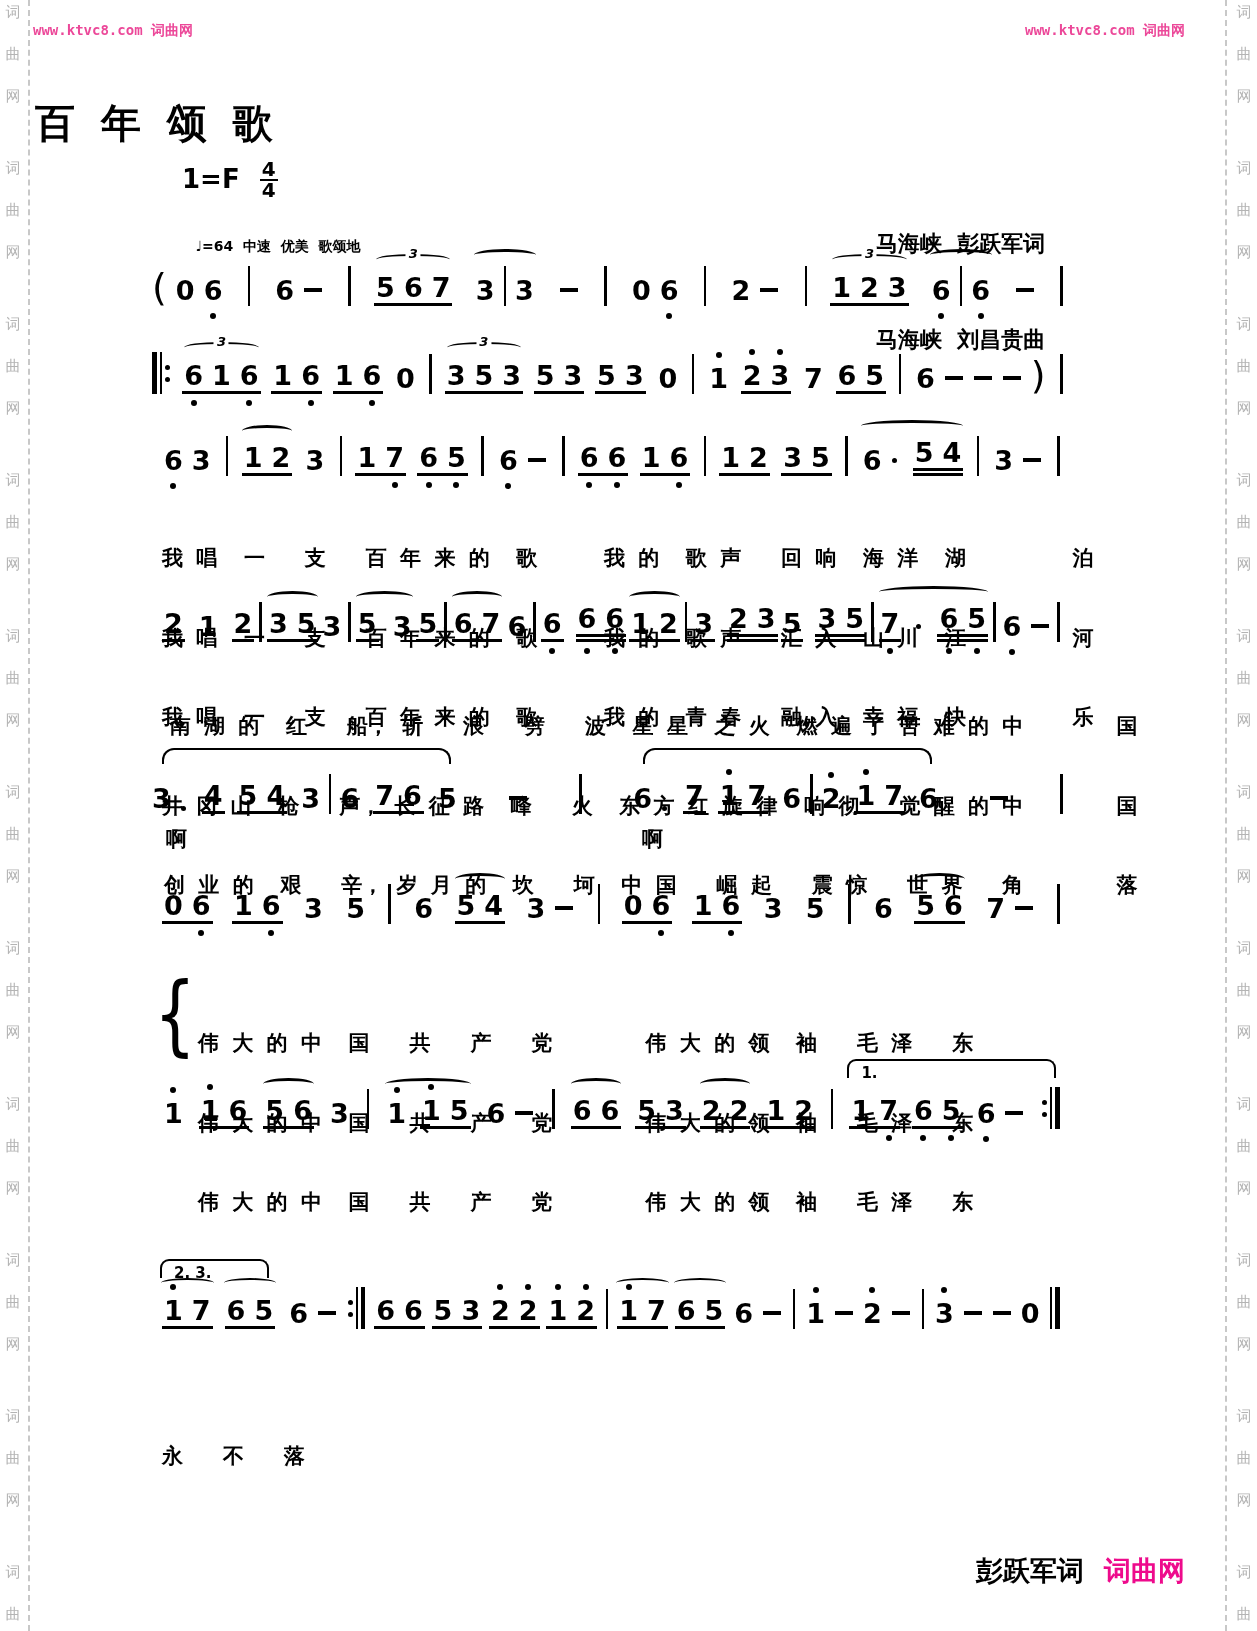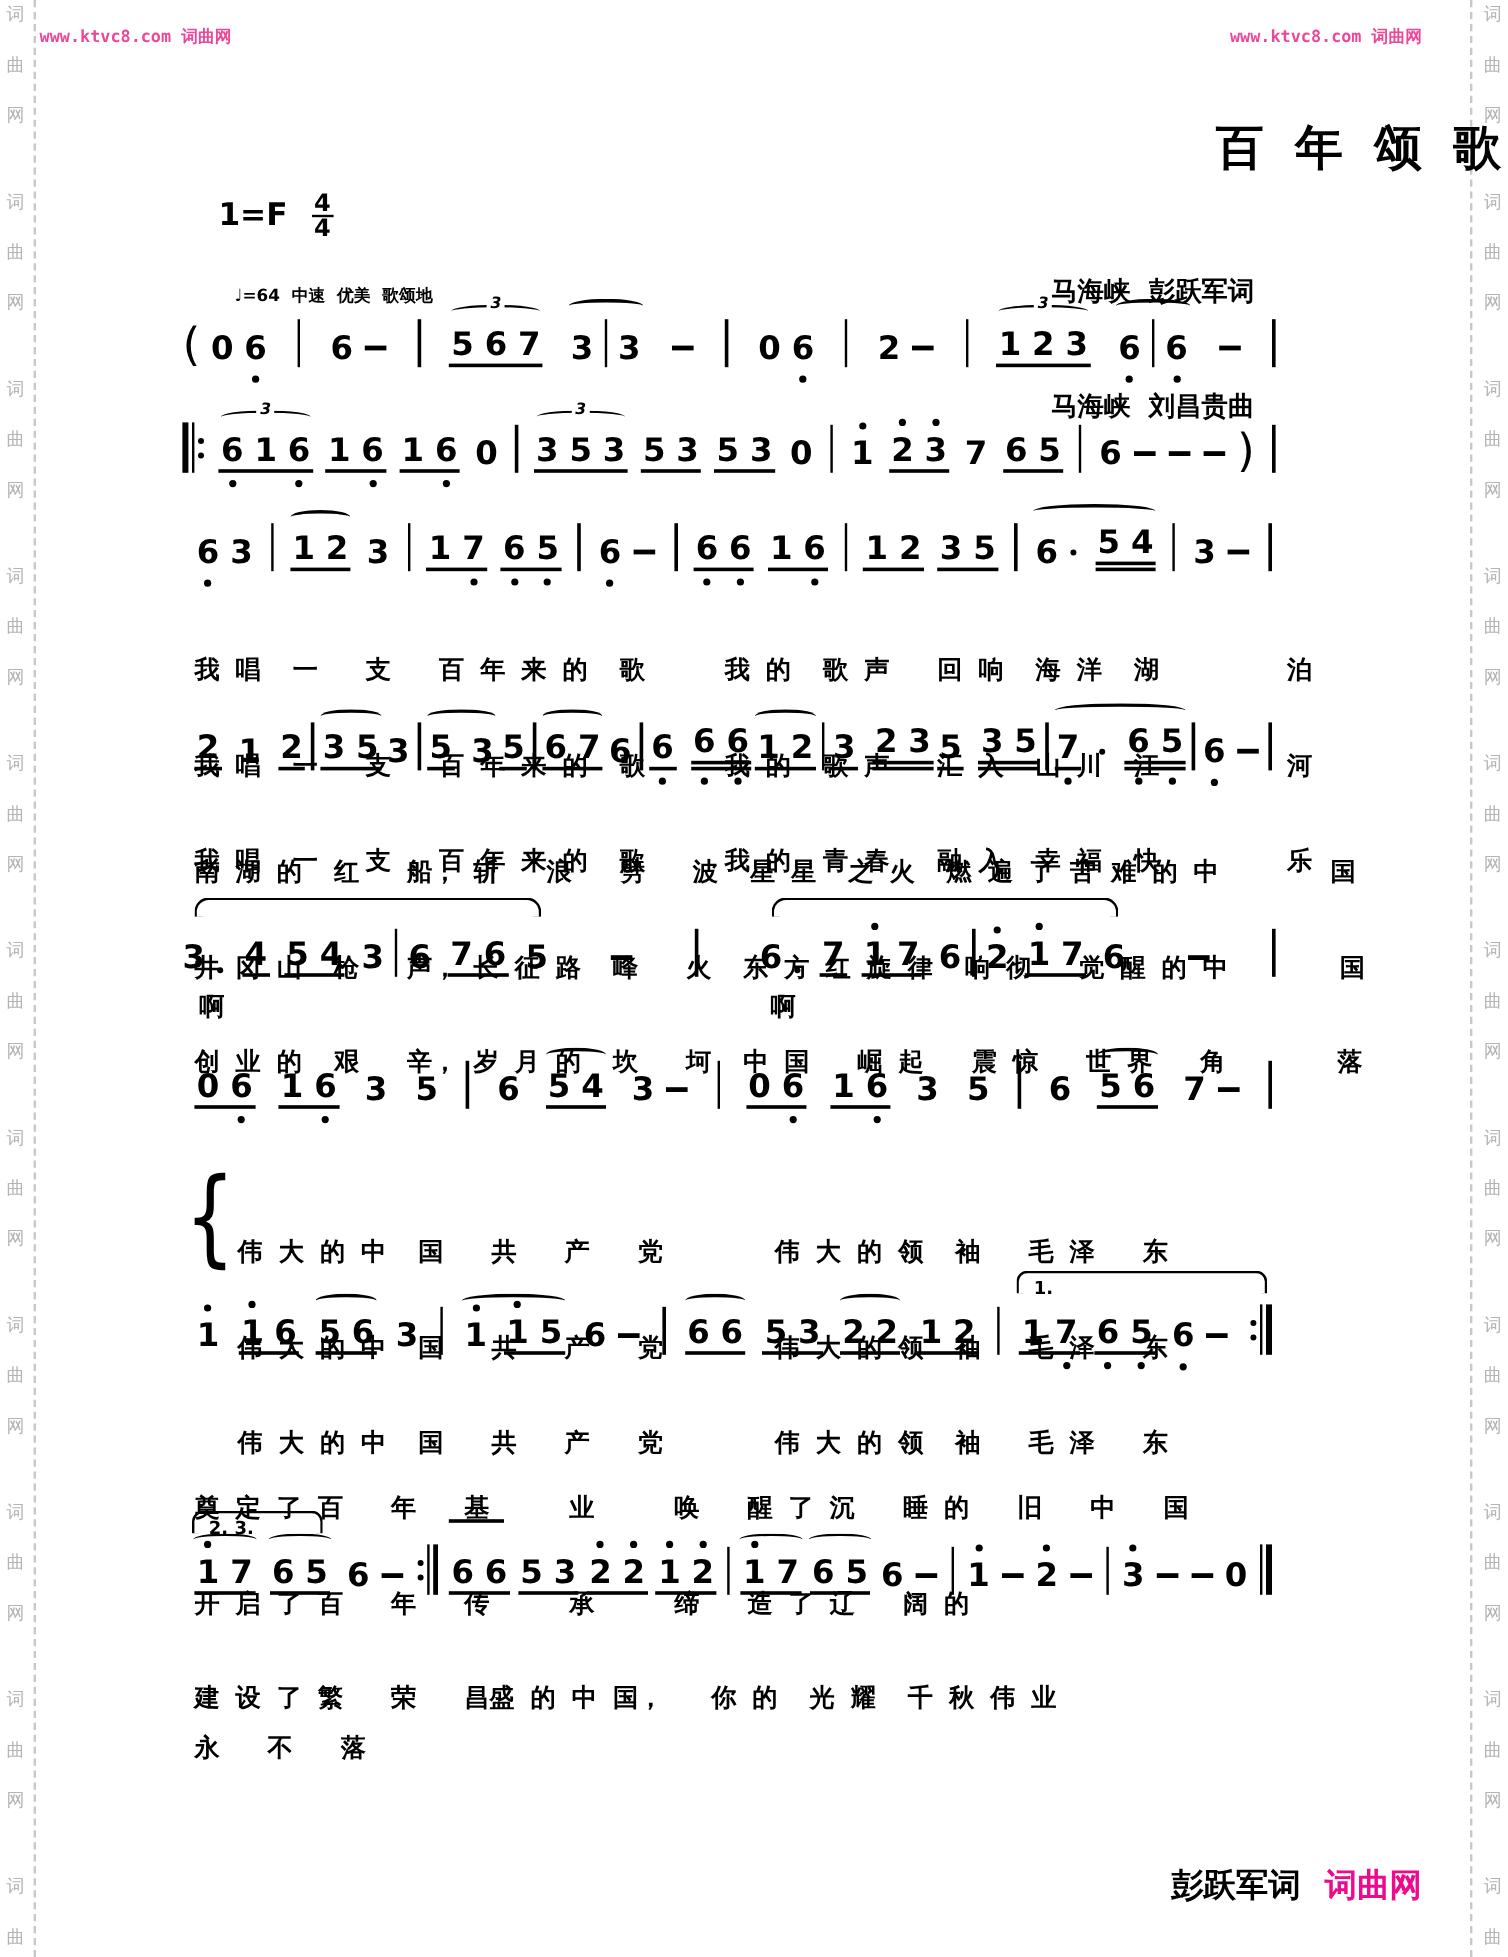--- a/index.html
+++ b/index.html
@@ -10,21 +10,21 @@
           display:flex;flex-direction:column;align-items:center;overflow:hidden;}
   .wm-col div{margin-bottom:26px;line-height:16px;}
   .wm-col div:nth-child(3n){margin-bottom:56px;}
   .wm-col.left{left:2px}.wm-col.right{right:2px}
   .wm-dash{position:absolute;top:0;bottom:0;width:0;border-left:2px dashed #c8c8c8;}
   .wm-dash.left{left:28px}.wm-dash.right{right:30px}
   .wm-head{position:absolute;top:22px;font-family:"DejaVu Sans Mono",monospace;
            font-size:14px;font-weight:bold;color:#ec4899;text-decoration:none;cursor:pointer;}
   .wm-head.left{left:33px}.wm-head.right{right:72px}
   
-  .title{position:absolute;top:96px;left:15px;right:0;margin:0;text-align:right;
+  .title{position:absolute;top:96px;left:15px;right:0;margin:0;text-align:left;
          font-size:40px;font-weight:bold;letter-spacing:6px;padding-left:20px;}
   .keysig{position:absolute;top:160px;left:182px;font-size:26px;font-weight:bold;}
   .frac{display:inline-flex;flex-direction:column;align-items:center;vertical-align:middle;
         font-size:20px;line-height:19px;margin-left:20px;font-weight:bold;}
   .frac .tp{border-bottom:2px solid #000;padding:0 2px;}
   .credits{position:absolute;top:164px;left:876px;font-size:22px;font-weight:bold;line-height:32px;white-space:pre;}
   .tempo{position:absolute;top:222px;left:176px;font-size:14px;font-weight:bold;white-space:pre;}
   
   .system{position:absolute;display:flex;justify-content:space-between;align-items:flex-end;height:42px;}
   .sys1{top:264px;left:150px;width:915px}
@@ -62,21 +62,21 @@
   .m-trip{left:2px;right:2px;top:-18px;height:9px;border-top:2px solid #000;border-radius:50% 50% 0 0;}
   .m-trip b{position:absolute;top:-9px;left:50%;transform:translateX(-50%);background:#fff;
             font-size:13px;font-style:italic;line-height:13px;padding:0 3px;}
   .m-big{left:12px;right:8px;top:-26px;height:14px;border:2px solid #000;border-bottom:none;border-radius:12px 12px 0 0;}
   .m-v1,.m-v23{top:-36px;height:17px;border:2px solid #000;border-bottom:none;border-radius:9px 9px 0 0;}
   .m-v1{left:-2px;right:-30px;}
   .m-v23{left:-2px;right:70px;}
   .vlabel{position:absolute;left:12px;top:3px;font-size:15px;font-weight:bold;font-style:normal;}
   
   .lyr{position:absolute;left:162px;white-space:pre;font-size:21px;font-weight:bold;
-       line-height:26.5px;word-spacing:6px;}
+       line-height:26.5px;word-spacing:6px;text-align:right;}
   .lyrA{top:492px}.lyrB{top:660px}
   .ahA{left:166px;top:826px}.ahB{left:642px;top:826px}
   .lyrD{top:977px;left:198px}
   .brace{position:absolute;left:154px;top:972px;font-size:88px;line-height:84px;font-weight:normal;
          transform:scaleX(0.75);transform-origin:left;}
   .lyrE{top:1190px}.lyrF{top:1390px}
   .cs-line{position:absolute;left:212px;top:76px;width:46px;height:3px;background:#000;}
   
   .footer{position:absolute;top:1553px;right:72px;font-size:27px;font-weight:600;}
   .footer-site{margin-left:20px;text-decoration:none;cursor:pointer;font-weight:700;}
@@ -1084,26 +1084,20 @@
   <span class="lyr ahA">啊</span>
   <span class="lyr ahB">啊</span>
 
   <span class="brace">{</span>
   <div class="lyr lyrD">
     <div>伟 大 的 中  国   共   产   党       伟 大 的 领  袖   毛 泽   东</div>
     <div>伟 大 的 中  国   共   产   党       伟 大 的 领  袖   毛 泽   东</div>
     <div>伟 大 的 中  国   共   产   党       伟 大 的 领  袖   毛 泽   东</div>
   </div>
 
-  <div class="lyr lyrE">
-    <div>奠 定 了 百   年   基     业     唤   醒 了 沉   睡 的   旧   中   国</div>
-    <div>开 启 了 百   年   传     承     缔   造 了 辽   阔 的</div>
-    <div>建 设 了 繁   荣   昌盛 的 中 国，   你 的  光 耀  千 秋 伟 业</div>
-    <div class="cs-line"></div>
-  </div>
 
   <div class="lyr lyrF">
     <div>永   不   落</div>
   </div>
 
   <div class="footer">
     <span>彭跃军词</span><a class="footer-site" style="color: rgb(238, 10, 140);">词曲网</a>
   </div>
 
 </div>

